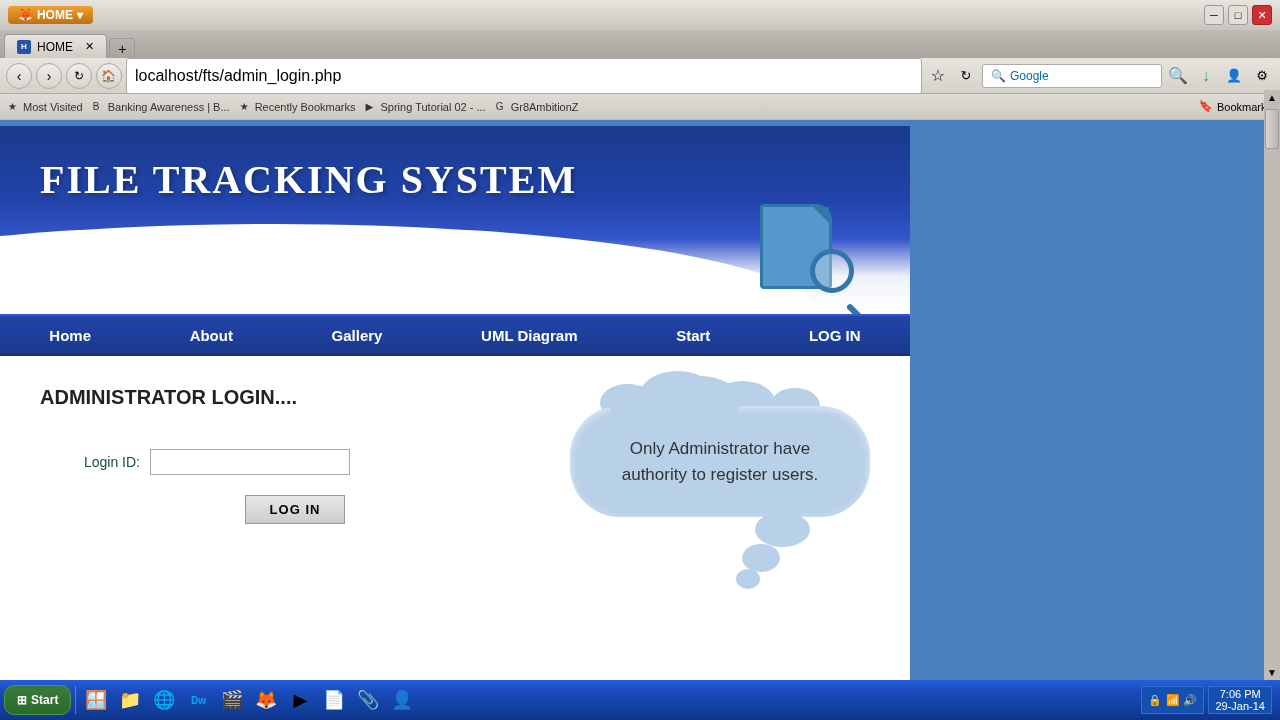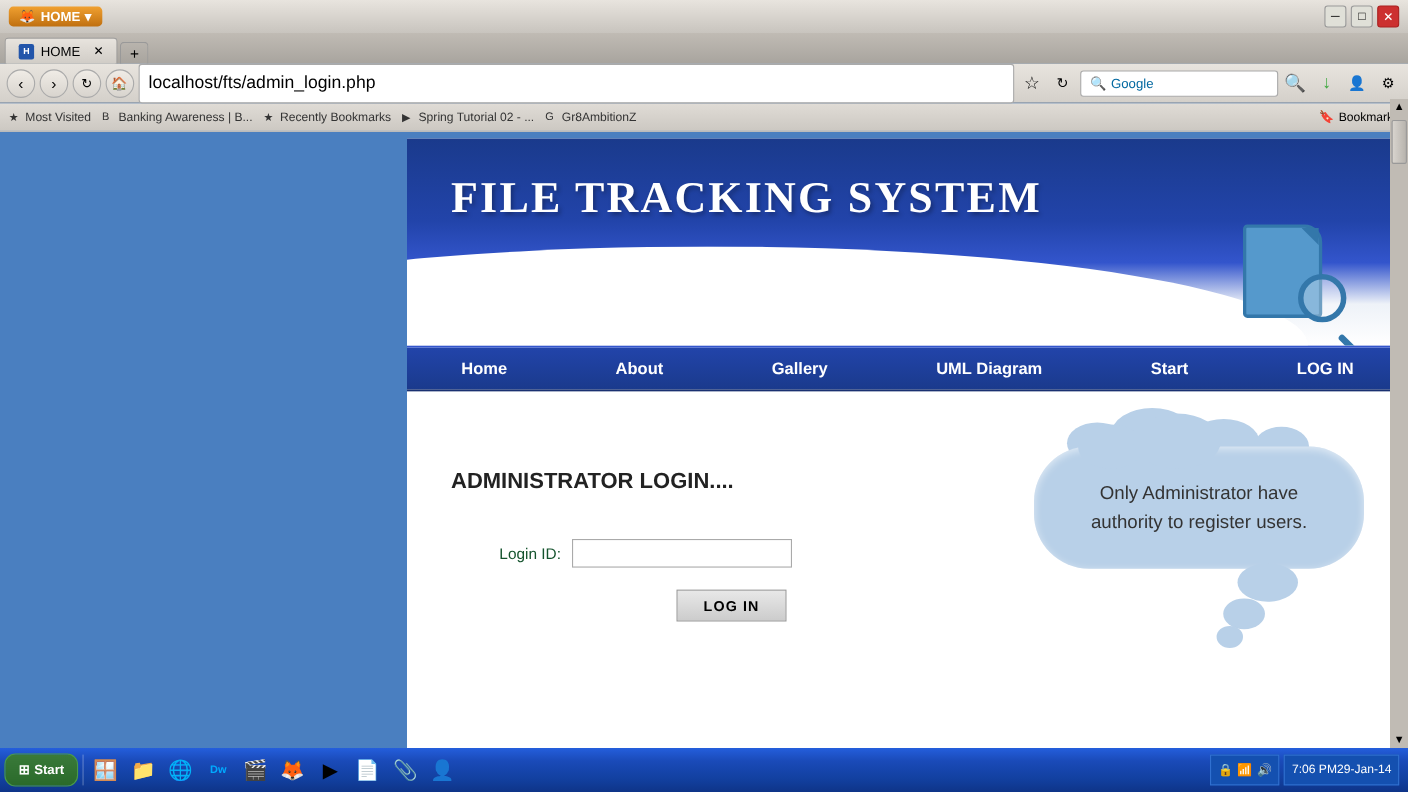--- a/index.html
+++ b/index.html
@@ -149,21 +149,21 @@
       display: flex; align-items: center; gap: 4px;
       font-size: 11px; cursor: pointer;
     }
 
     
     .page-wrapper {
       width: 100%;
       background: #4a7fc0;
       padding: 6px 0;
       display: flex;
-      justify-content: flex-end;
+      justify-content: flex-start;
     }
     .page-container {
       width: 910px;
       background: white;
     }
 
     
     .site-header {
       background: linear-gradient(to bottom, #1a3a8c 0%, #2244aa 40%, #3355cc 60%, #eef2f8 80%, #ffffff 100%);
       height: 188px;
@@ -266,21 +266,20 @@
       gap: 40px;
     }
     .login-section {
       flex: 1;
     }
     .login-title {
       font-size: 20px;
       font-weight: bold;
       margin-bottom: 40px;
       color: #222;
-      margin-top: 41px;
     }
     .login-form {
       margin-left: 20px;
     }
     .form-row {
       display: flex;
       align-items: center;
       margin-bottom: 20px;
       gap: 10px;
     }
@@ -411,21 +410,21 @@
       height: 28px;
       display: flex; align-items: center;
       padding: 0 6px;
       gap: 4px;
       font-size: 11px; color: white;
     }
     .clock {
       background: #1450b0;
       border: 1px solid #3070d0;
       height: 28px;
-      display: flex; align-items: center; justify-content: center;
+      display: flex; flex-direction: column; align-items: center; justify-content: center;
       padding: 0 6px;
       font-size: 11px; color: white; text-align: right;
     }
 
     
     .scrollbar {
       position: fixed;
       right: 0; top: 90px; bottom: 40px;
       width: 16px;
       background: #c0bbb4;

